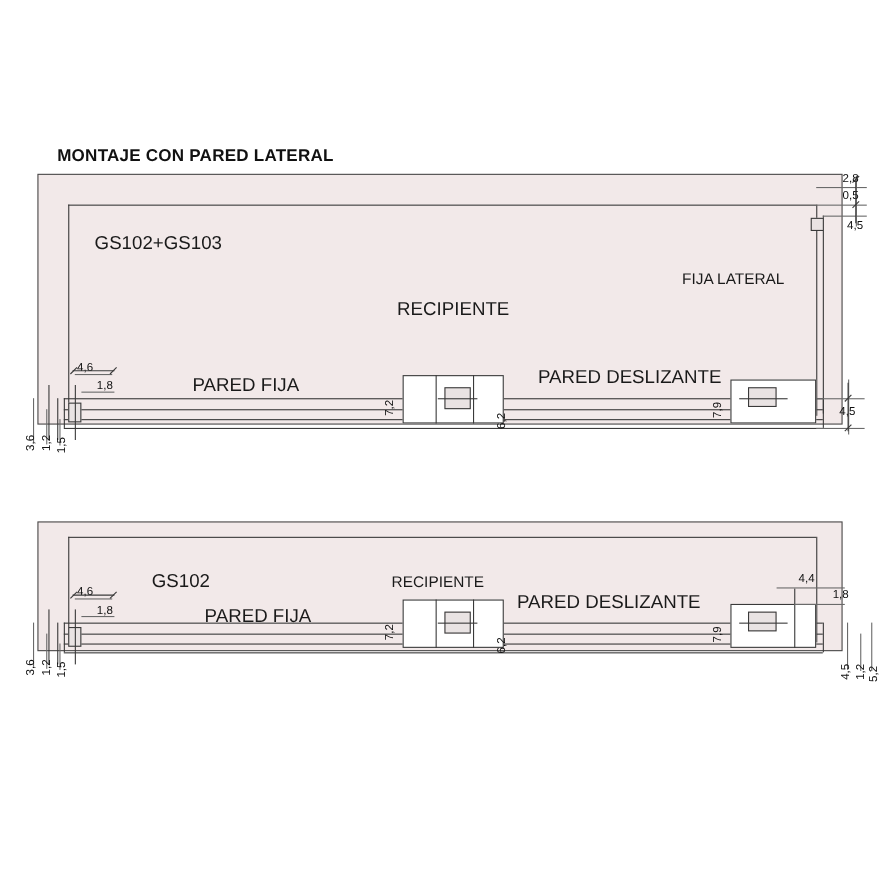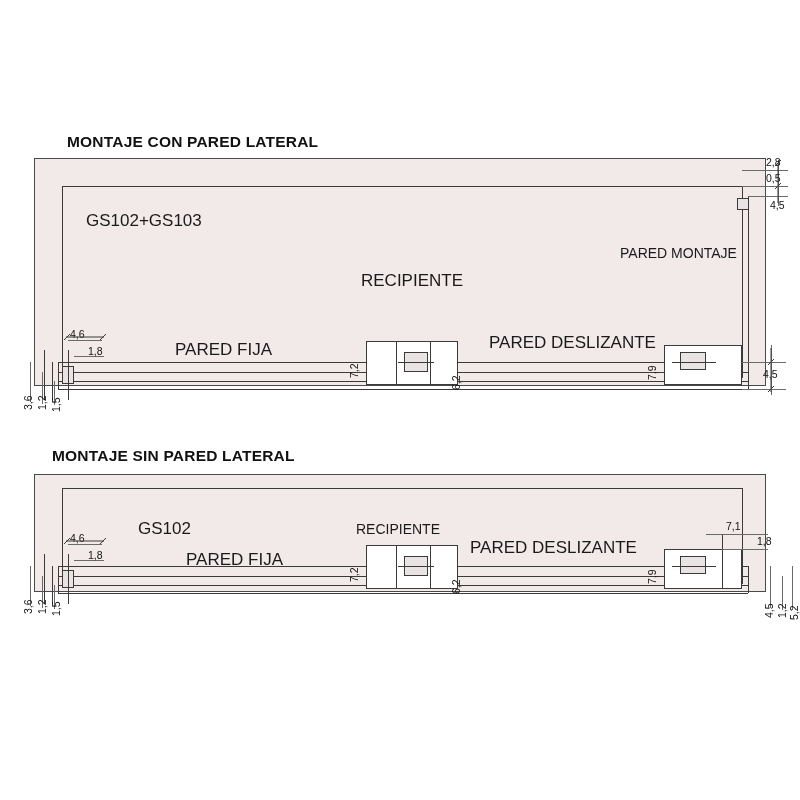--- a/index.html
+++ b/index.html
@@ -17,21 +17,21 @@
   .thin{background:#6a6a6a;}
   .rail{position:absolute;border:1px solid #3a3a3a;box-sizing:border-box;background:#fff;}
   .railfill{position:absolute;background:#e9e3e3;border:1px solid #3a3a3a;box-sizing:border-box;}
   svg{position:absolute;left:0;top:0;overflow:visible;}
 </style>
 </head>
 <body>
 
 <div class="stage">
 
-  <div class="title" style="left:52px;top:133px;margin-left:15px;">MONTAJE CON PARED LATERAL</div>
+  <div class="title" style="left:52px;top:133px;">MONTAJE CON PARED LATERAL</div>
 
   <div class="panel" style="left:34px;top:158px;width:732px;height:228px;"></div>
 
   <div class="ln hline" style="left:62px;top:186px;width:680px;"></div>
   <div class="ln vline" style="left:62px;top:186px;height:192px;"></div>
   <div class="ln vline" style="left:742px;top:186px;height:192px;"></div>
 
   <div class="ln vline" style="left:748px;top:196px;height:180px;"></div>
   <div class="railfill" style="left:737px;top:198px;width:12px;height:12px;"></div>
 
@@ -52,21 +52,21 @@
   <div class="ln vline" style="left:430px;top:341px;height:44px;"></div>
   <div class="railfill" style="left:404px;top:352px;width:24px;height:20px;"></div>
   <div class="ln hline" style="left:398px;top:362px;width:36px;"></div>
 
   <div class="rail" style="left:664px;top:345px;width:78px;height:40px;"></div>
   <div class="railfill" style="left:680px;top:352px;width:26px;height:18px;"></div>
   <div class="ln hline" style="left:672px;top:362px;width:44px;"></div>
 
   <div class="lbl big" style="left:86px;top:211px;">GS102+GS103</div>
   <div class="lbl big" style="left:361px;top:271px;">RECIPIENTE</div>
-  <div class="lbl" style="left:620px;top:245px;">PARED MONTAJE</div>
+  <div class="lbl" style="left:620px;top:245px;">FIJA LATERAL</div>
   <div class="lbl big" style="left:175px;top:340px;">PARED FIJA</div>
   <div class="lbl big" style="left:489px;top:333px;">PARED DESLIZANTE</div>
 
   <div class="ln hline thin" style="left:742px;top:170px;width:46px;"></div>
   <div class="ln hline thin" style="left:742px;top:186px;width:46px;"></div>
   <div class="ln hline thin" style="left:748px;top:196px;width:40px;"></div>
   <div class="ln vline thin" style="left:778px;top:160px;height:46px;"></div>
   <div class="ln vline thin" style="left:771px;top:345px;height:50px;"></div>
   <div class="ln hline thin" style="left:742px;top:362px;width:44px;"></div>
   <div class="ln hline thin" style="left:742px;top:389px;width:44px;"></div>
@@ -83,21 +83,20 @@
   <div class="dim" style="left:70px;top:328px;">4,6</div>
   <div class="dim" style="left:88px;top:345px;">1,8</div>
   <div class="dim vert" style="left:22px;top:410px;">3,6</div>
   <div class="dim vert" style="left:36px;top:410px;">1,2</div>
   <div class="dim vert" style="left:50px;top:412px;">1,5</div>
   <div class="dim vert" style="left:348px;top:378px;">7,2</div>
   <div class="dim vert" style="left:450px;top:390px;">6,2</div>
   <div class="dim vert" style="left:646px;top:380px;">7,9</div>
   <div class="dim" style="left:763px;top:368px;">4,5</div>
 
-  <div class="title" style="left:52px;top:447px;">MONTAJE SIN PARED LATERAL</div>
 
   <div class="panel" style="left:34px;top:474px;width:732px;height:118px;"></div>
 
   <div class="ln hline" style="left:62px;top:488px;width:680px;"></div>
   <div class="ln vline" style="left:62px;top:488px;height:96px;"></div>
   <div class="ln vline" style="left:742px;top:488px;height:96px;"></div>
 
   <div class="ln hline" style="left:58px;top:566px;width:690px;"></div>
   <div class="ln hline" style="left:58px;top:576px;width:690px;"></div>
   <div class="ln hline" style="left:58px;top:585px;width:690px;"></div>
@@ -138,21 +137,21 @@
   <div class="ln vline thin" style="left:792px;top:566px;height:44px;"></div>
 
   <div class="dim" style="left:70px;top:532px;">4,6</div>
   <div class="dim" style="left:88px;top:549px;">1,8</div>
   <div class="dim vert" style="left:22px;top:614px;">3,6</div>
   <div class="dim vert" style="left:36px;top:614px;">1,2</div>
   <div class="dim vert" style="left:50px;top:616px;">1,5</div>
   <div class="dim vert" style="left:348px;top:582px;">7,2</div>
   <div class="dim vert" style="left:450px;top:594px;">6,2</div>
   <div class="dim vert" style="left:646px;top:584px;">7,9</div>
-  <div class="dim" style="left:726px;top:520px;">7,1</div>
+  <div class="dim" style="left:726px;top:520px;">4,4</div>
   <div class="dim" style="left:757px;top:535px;">1,8</div>
   <div class="dim vert" style="left:763px;top:618px;">4,5</div>
   <div class="dim vert" style="left:776px;top:618px;">1,2</div>
   <div class="dim vert" style="left:788px;top:620px;">5,2</div>
 
   <svg width="800" height="800">
     <g stroke="#3a3a3a" stroke-width="1">
       <line x1="778" y1="163" x2="778" y2="203"></line>
       <line x1="775" y1="166" x2="781" y2="160"></line>
       <line x1="775" y1="189" x2="781" y2="183"></line>

